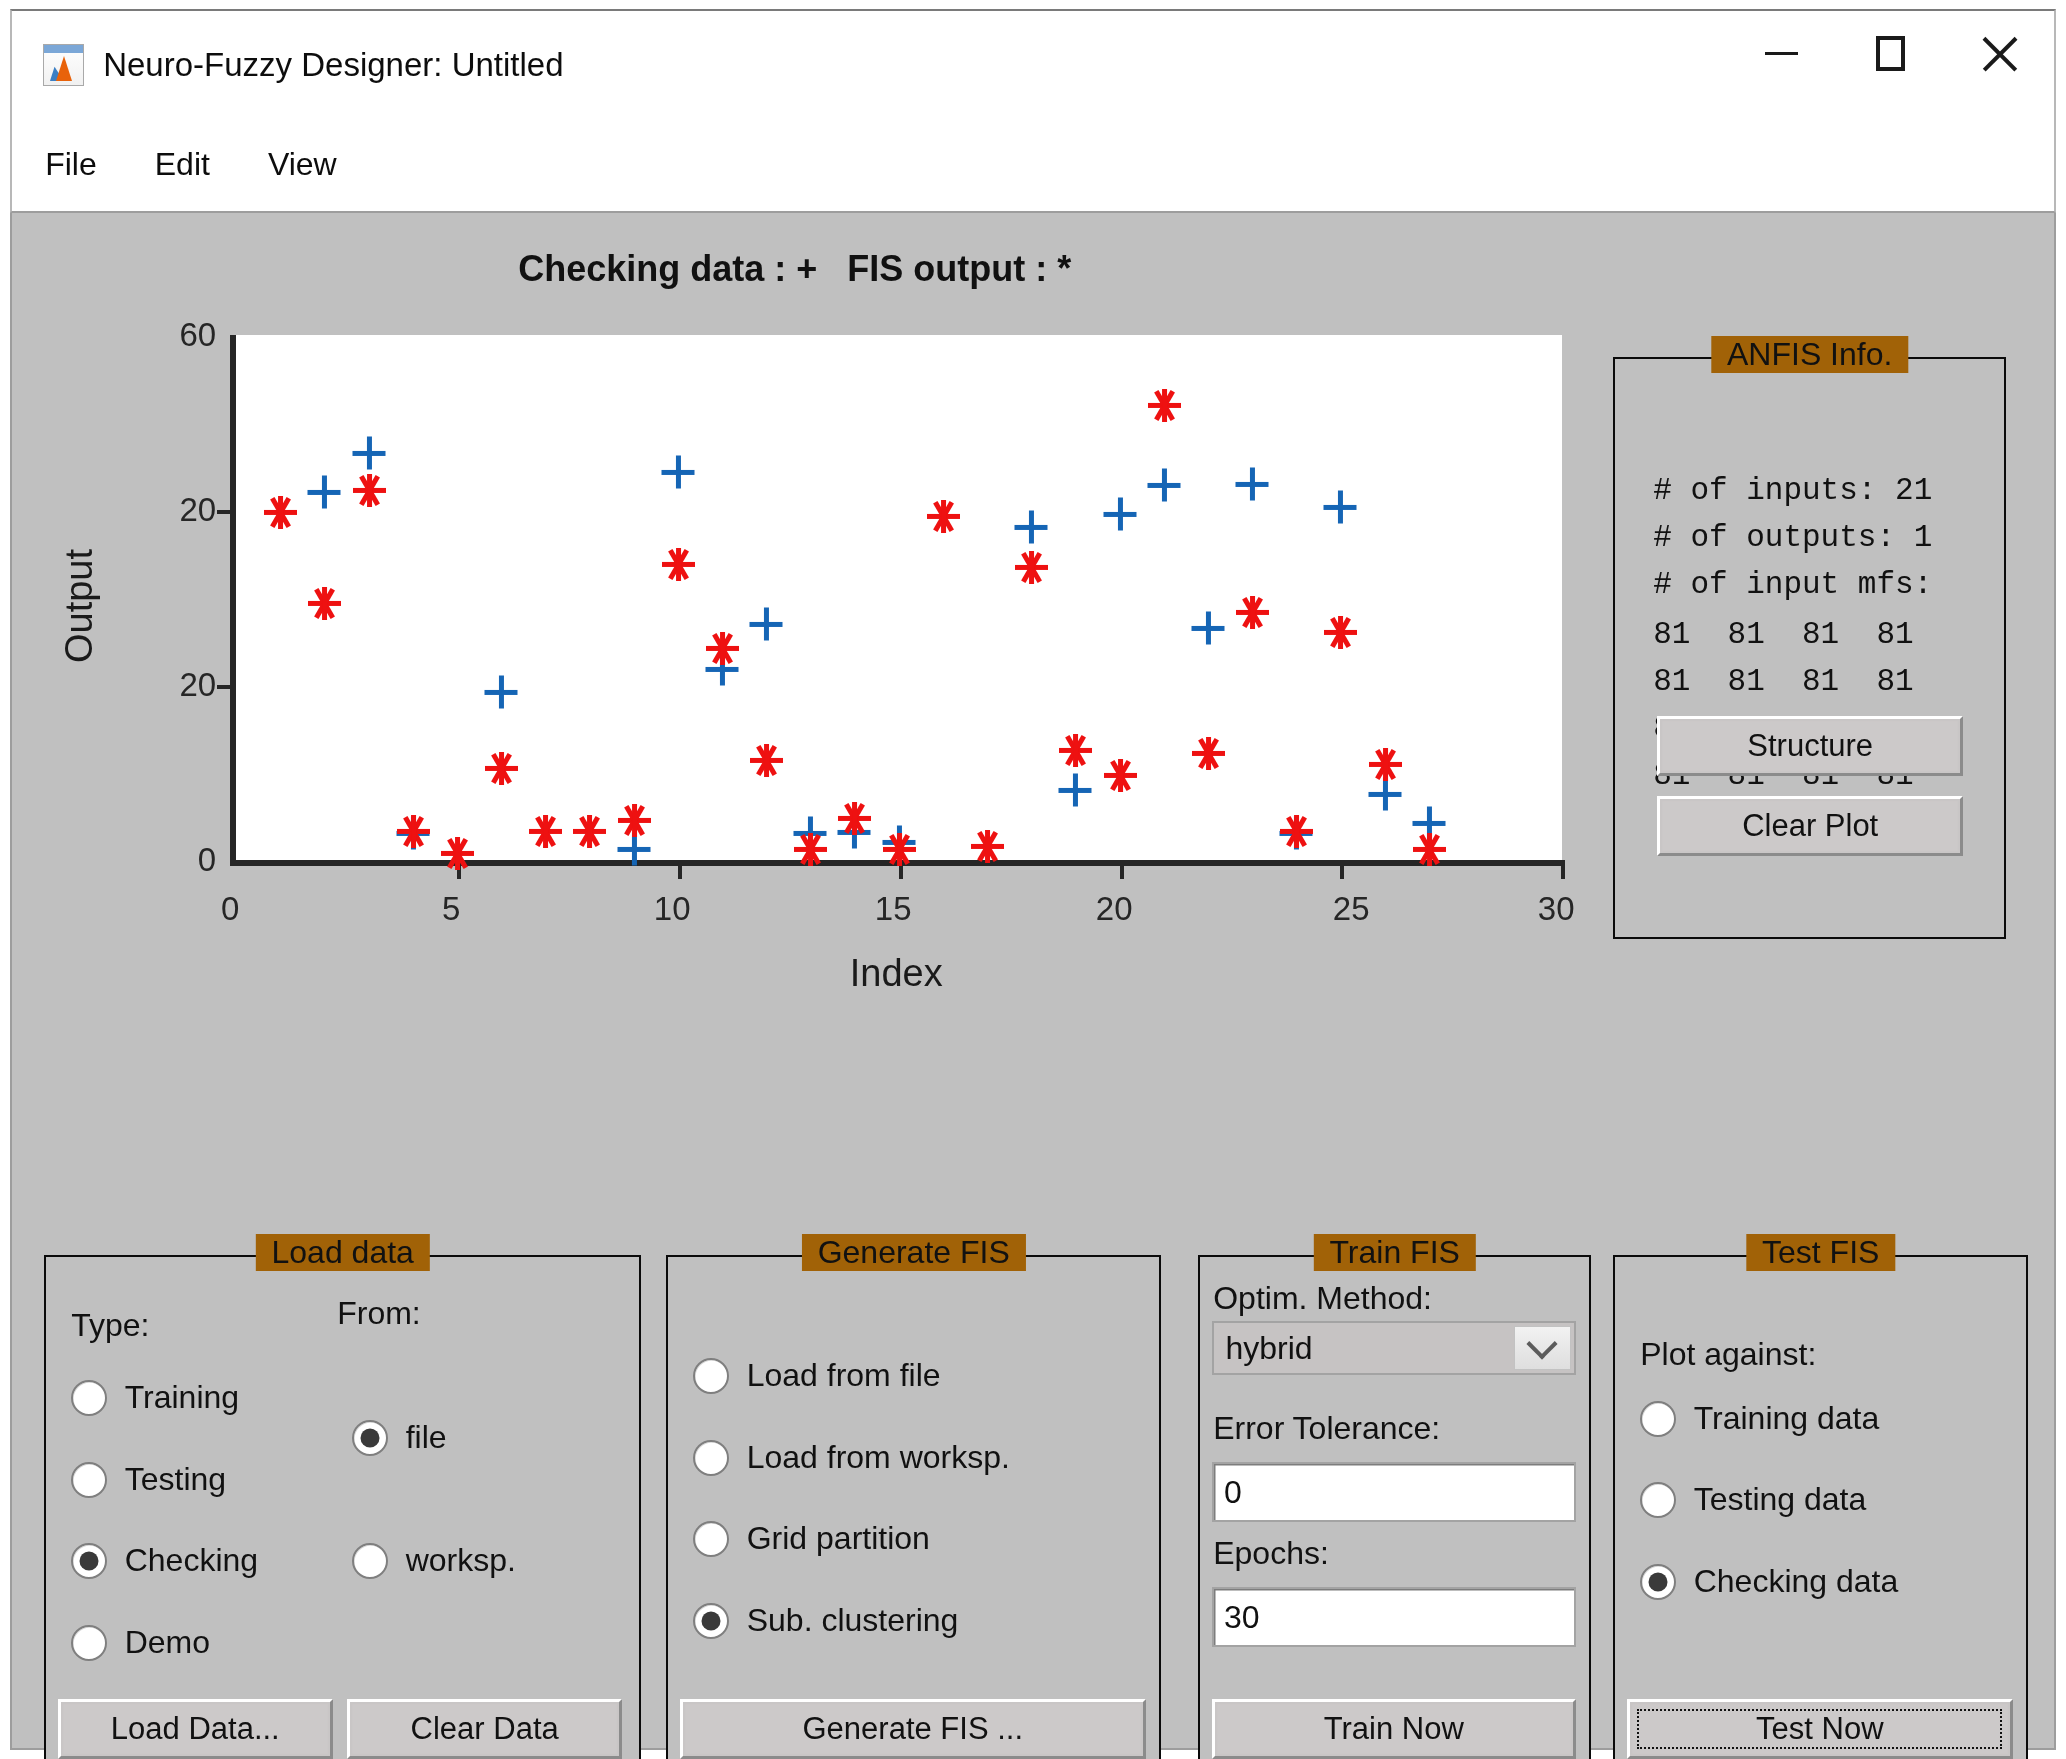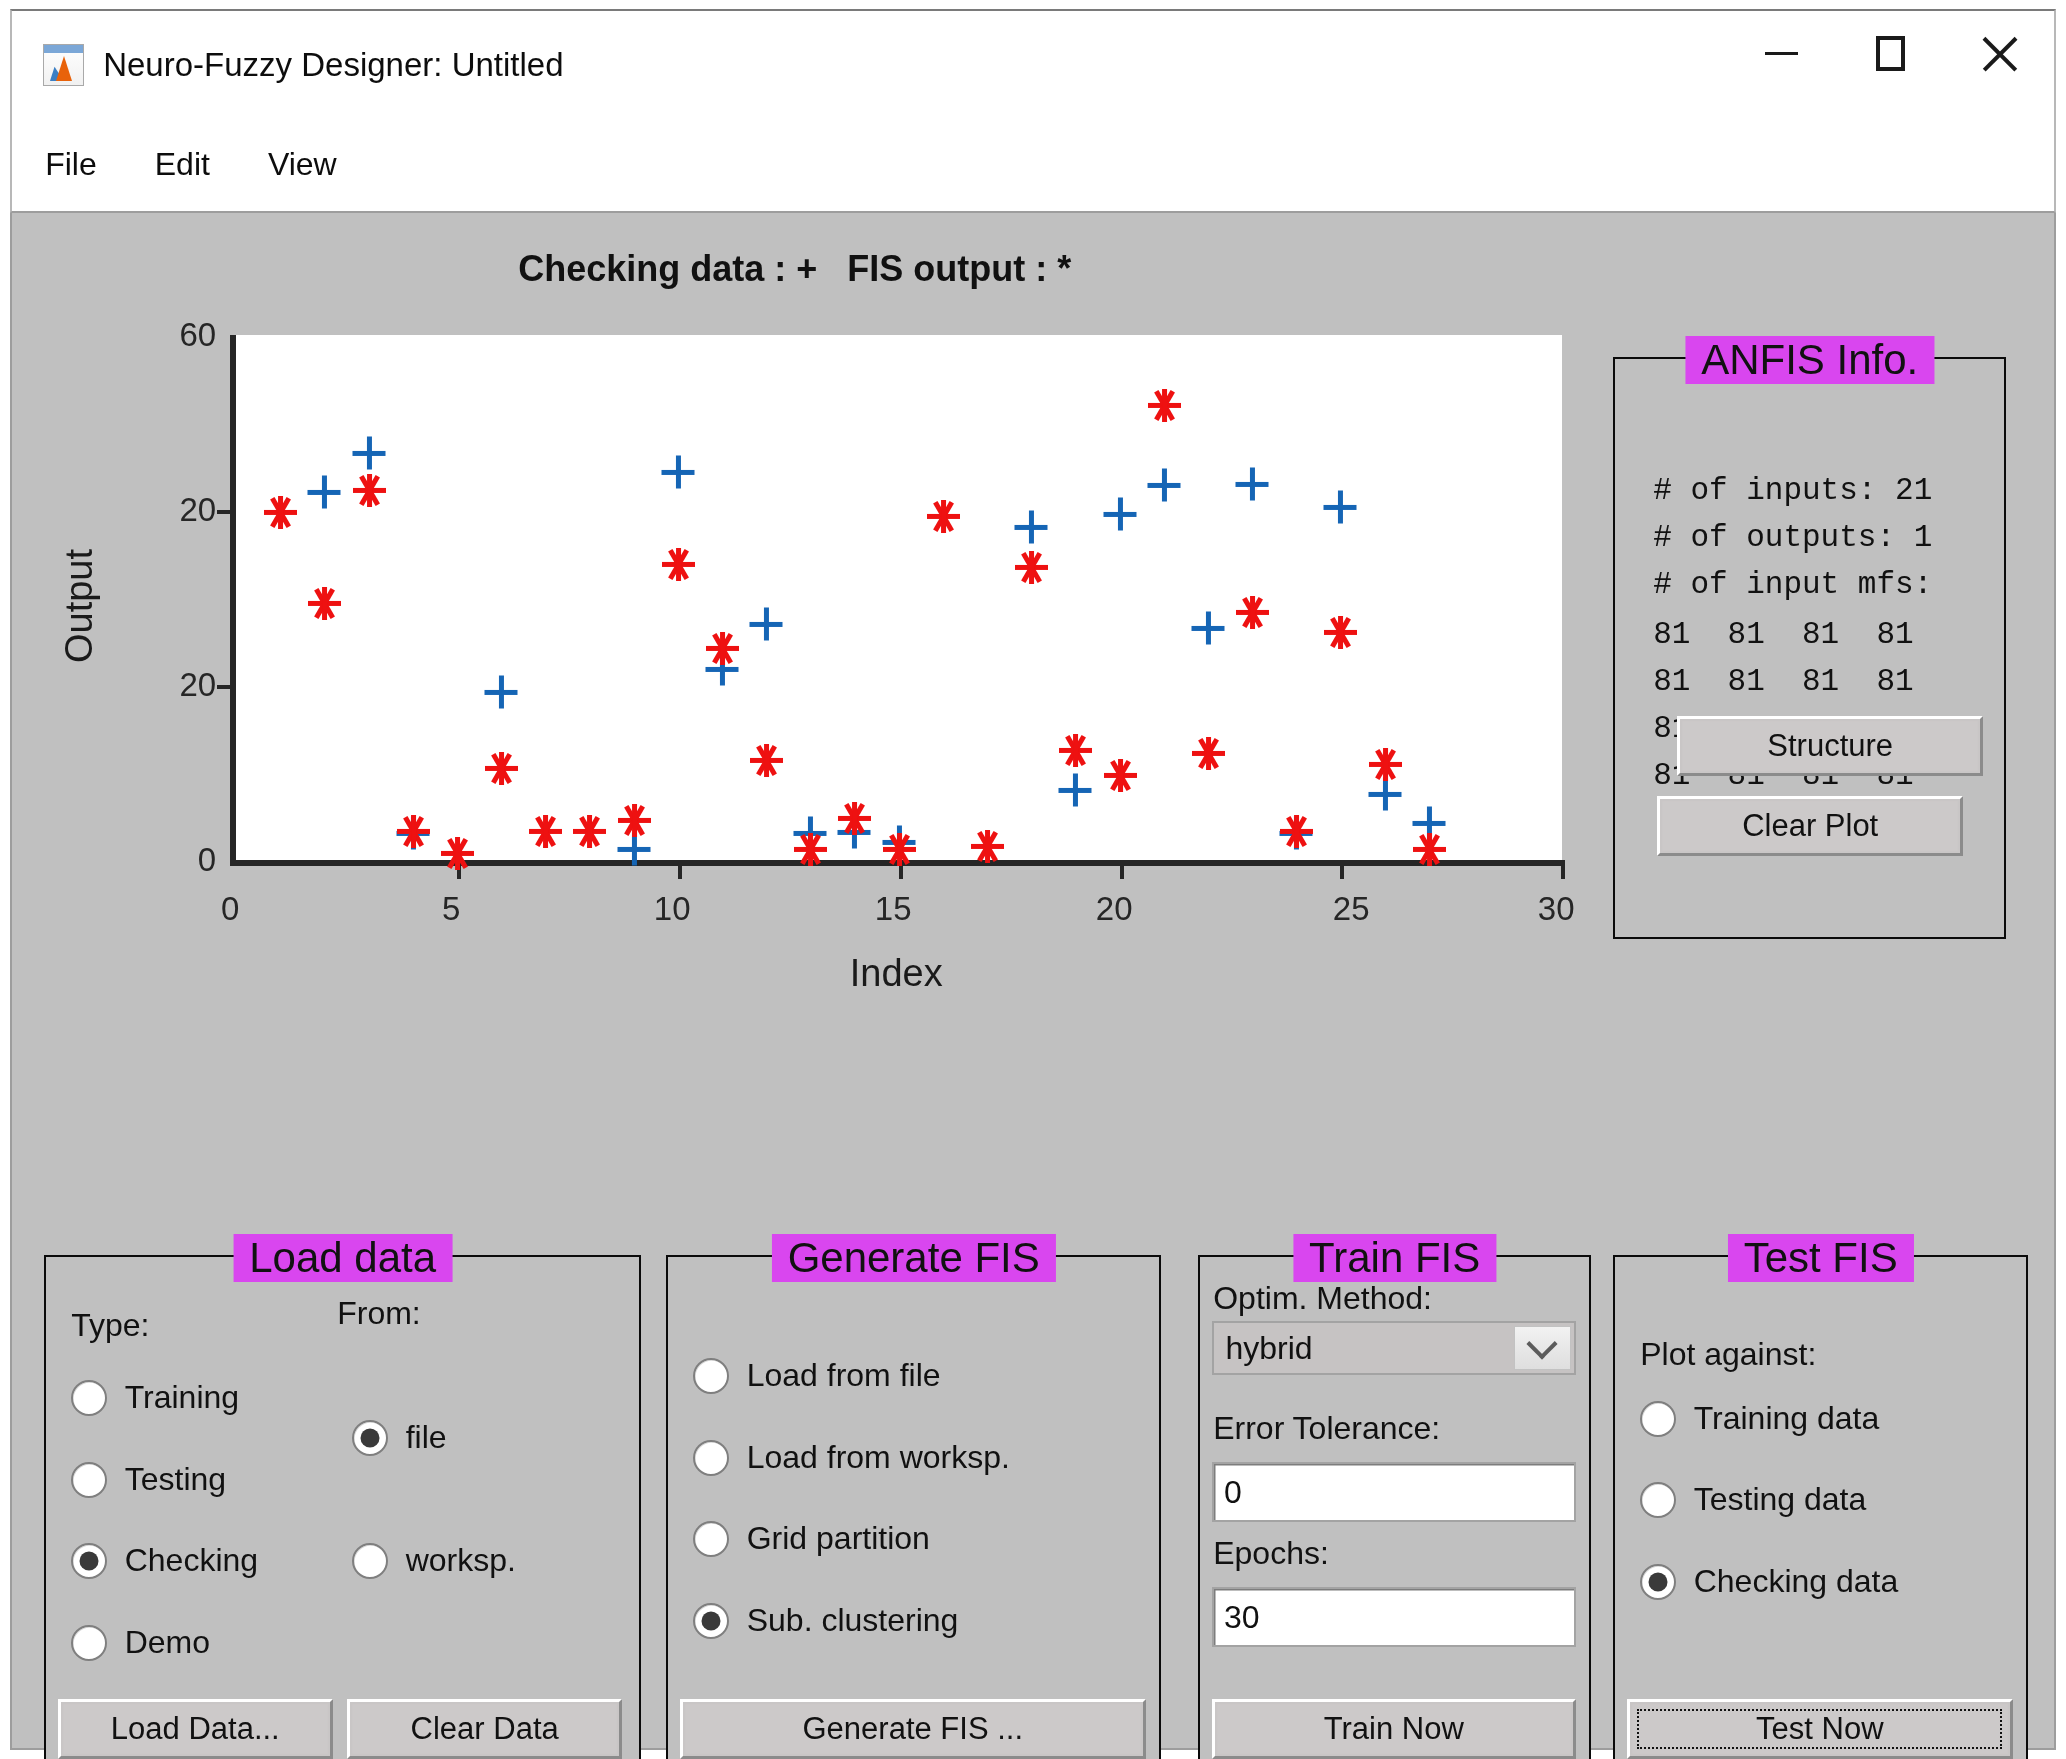--- a/index.html
+++ b/index.html
@@ -196,23 +196,23 @@
 
   
   .group {
     position: absolute;
     border: 2.9px solid #0a0a0a;
     background: #c0c0c0;
   }
   .group > .gtitle {
     position: absolute; top: -23px; left: 50%;
     transform: translateX(-50%);
-    background: #d946ef;
+    background: #a16207;
     padding: 0 16px;
-    font-size: 42px; color: #111;
+    font-size: 32px; color: #111;
     white-space: nowrap;
   }
 
   
   #anfis-group { left: 1601px; top: 144px; width: 393px; height: 582px; }
   #anfis-lines {
     position: absolute; left: 38px; top: 108px;
     font-size: 31px; color: #111; line-height: 47px;
   }
   .anfis-line { white-space: pre; font-family: Liberation Mono, monospace; }
@@ -554,21 +554,21 @@
       <div class="gtitle">ANFIS Info.</div>
       <div id="anfis-lines">
           <div class="anfis-line"># of inputs: 21</div>
           <div class="anfis-line"># of outputs: 1</div>
           <div class="anfis-line"># of input mfs:</div>
           <div class="anfis-line" style="margin-top: 2.9px;">81  81  81  81</div>
           <div class="anfis-line">81  81  81  81</div>
           <div class="anfis-line">81  81  81  81</div>
           <div class="anfis-line">81  81  81  81</div>
         </div>
-      <div class="btn3d" style="left:42px; top:357px; width:306px; height:60px;margin-left:20px;">Structure</div>
+      <div class="btn3d" style="left:42px; top:357px; width:306px; height:60px;">Structure</div>
       <div class="btn3d" style="left:42px; top:437px; width:306px; height:60px;">Clear Plot</div>
     </div>
 
     <div class="group" id="load-group">
       <div class="gtitle">Load data</div>
       <div class="sublabel" style="left:25px; top:50px;">Type:</div>
       <div class="sublabel" style="left:291px; top:38px;">From:</div>
 
       <div class="radio-row" style="left:25px; top:122px;">
         <div class="radio"></div>

